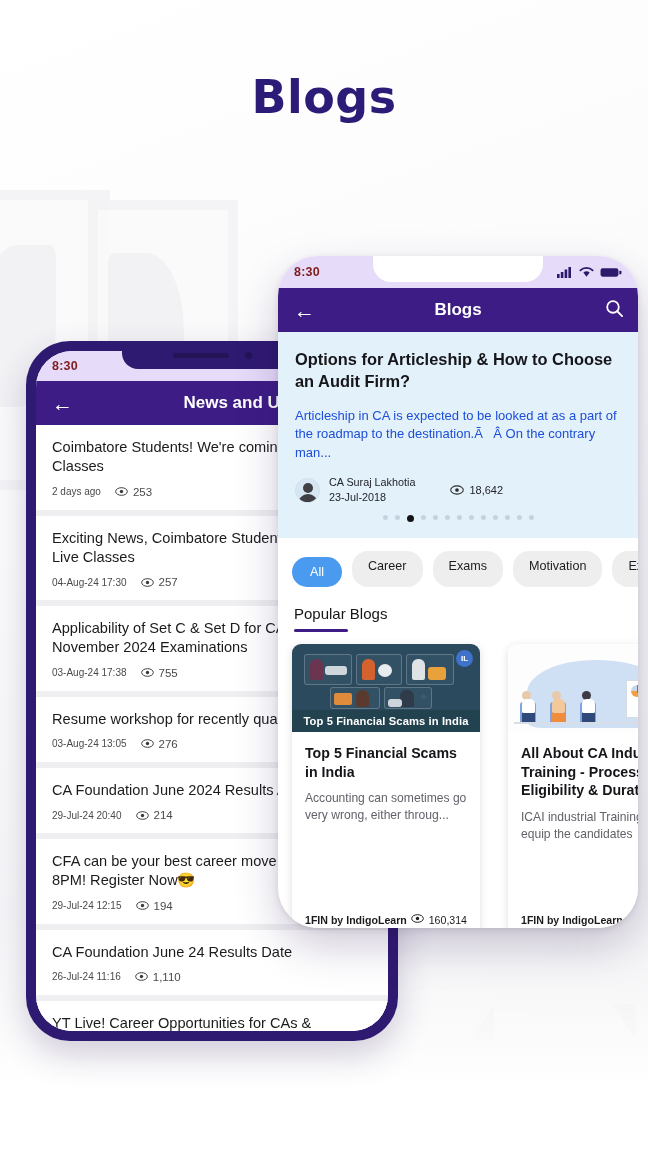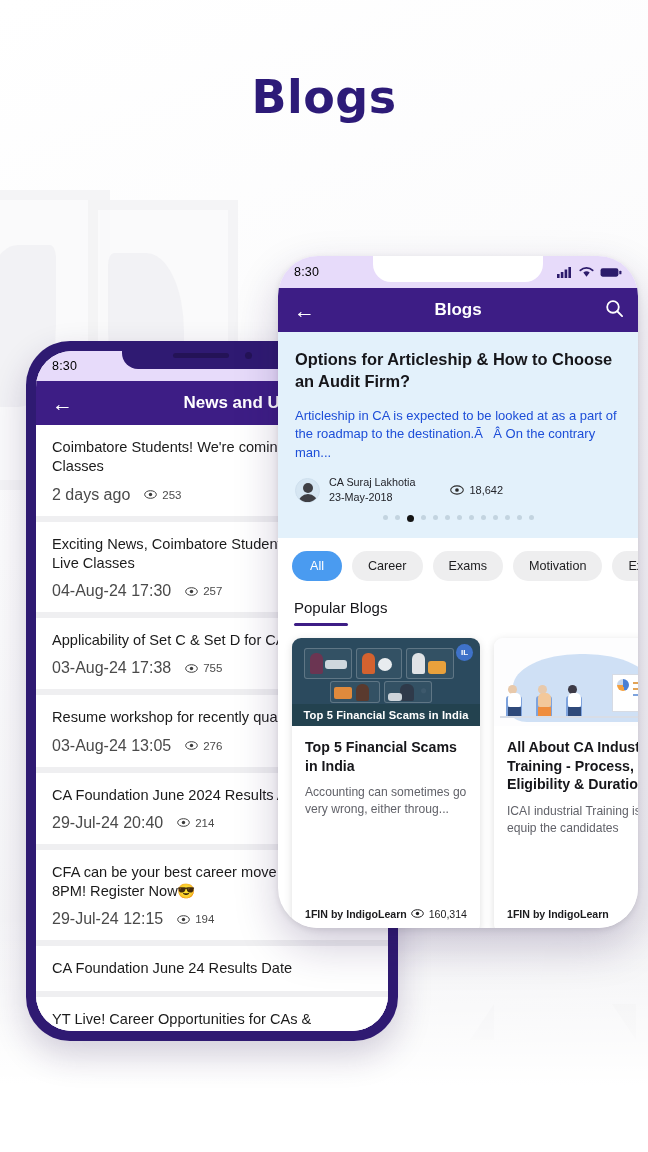--- a/index.html
+++ b/index.html
@@ -47,21 +47,21 @@
     box-shadow:0 14px 34px rgba(40,20,80,.20);
   }
   #phone-back .screen {
     width:100%; height:100%; background:#ffffff;
     border-radius:36px; overflow:hidden; position:relative;
   }
   .statusbar {
     height:30px; background:#e7dbfa; display:flex; align-items:center;
     position:relative; padding:0 16px;
   }
-  .statusbar .time { font-size:12.5px; font-weight:normal; color:#000000; letter-spacing:.2px; }
+  .statusbar .time { font-size:12.5px; font-weight:bold; color:#7f1d1d; letter-spacing:.2px; }
   .notch-bar {
     position:absolute; left:50%; transform:translateX(-50%); top:-10px;
     width:180px; height:28px; background:#2f1a72; border-radius:0 0 16px 16px;
     display:flex; align-items:center; justify-content:center; gap:16px;
   }
   .notch-bar .speaker { width:56px; height:5px; border-radius:3px; background:#241357; }
   .notch-bar .cam { width:7px; height:7px; border-radius:50%; background:#241357; }
 
   .appbar {
     height:44px; background:#3d1d85; display:flex; align-items:center;
@@ -78,21 +78,21 @@
   .news-list { background:#efeff1; }
   .news-item {
     background:#fff; padding:13px 16px 12px 16px; margin-bottom:6px;
   }
   .news-item .headline {
     font-size:14.6px; color:#1b1b1b; line-height:1.32; font-weight:500;
     white-space:nowrap; overflow:visible;
   }
   .news-item .headline.two { white-space:normal; }
   .news-meta { display:flex; align-items:center; gap:14px; margin-top:9px; }
-  .news-meta .date { font-size:16px; color:#4a4a4a; }
+  .news-meta .date { font-size:10px; color:#4a4a4a; }
   .news-meta .views { font-size:11.5px; color:#4a4a4a; display:flex; align-items:center; gap:5px; }
 
   
   #phone-front {
     left:278px; top:256px; width:360px; height:672px;
     background:#ffffff;
     border-radius:40px;
     overflow:hidden;
     box-shadow:0 18px 44px rgba(40,20,80,.22), 0 2px 6px rgba(0,0,0,.10);
   }
@@ -116,27 +116,27 @@
   .hero-views { font-size:11px; color:#23242a; display:flex; align-items:center; gap:5px; margin-left:26px; }
   .dots { display:flex; justify-content:center; gap:7px; padding:9px 0 8px; }
   .dots i { width:5px; height:5px; border-radius:50%; background:#c3d4e0; display:block; }
   .dots i.on { background:#141414; width:7px; height:7px; }
 
   .chips { display:flex; gap:10px; padding:13px 14px 6px 14px; background:#fff; }
   .chip {
     background:#eeeeef; border-radius:16px; padding:8px 16px;
     font-size:12.6px; color:#1d1d1f; white-space:nowrap; flex:none;
   }
-  .chip.active { background:#4a9bf0; color:#fff; padding:8px 18px; }
+  .chip.active { background:#4a9bf0; color:#fff; padding:8px 18px;margin-top:6px; }
 
   .sec-head { padding:12px 16px 0 16px; }
   .sec-head .lbl { font-size:15px; color:#16161a; font-weight:500; display:inline-block; }
   .sec-head .rule { height:3px; width:54px; background:#3d1d85; margin-top:6px; border-radius:2px; }
 
-  .cards { display:flex; gap:14px; padding:12px 14px 0 14px; }
+  .cards { display:flex; gap:28px; padding:12px 14px 0 14px; }
   .bcard {
     background:#fff; border-radius:9px; width:188px; flex:none;
     box-shadow:0 2px 9px rgba(0,0,0,.13); overflow:hidden;
     display:flex; flex-direction:column; height:295px;
   }
   .thumb { height:88px; position:relative; overflow:hidden; }
   .thumb-a { background:#2b4a5e; }
   .thumb-a .grain { position:absolute; inset:0; background:
       radial-gradient(circle at 20% 30%, rgba(255,255,255,.06) 0 2px, transparent 3px),
       radial-gradient(circle at 70% 60%, rgba(255,255,255,.05) 0 2px, transparent 3px); }
@@ -160,21 +160,21 @@
   .person { position:absolute; bottom:10px; }
   .person .h { width:9px;height:9px;border-radius:50%; }
   .person .t { width:13px;height:14px;border-radius:5px 5px 2px 2px; margin-top:-1px; }
   .person .l { width:13px;height:9px; }
 
   .bcard .body { padding:12px 13px 0 13px; flex:1; }
   .bcard h3 { font-size:14.2px; color:#16161a; line-height:1.32; font-weight:bold; }
   .bcard .excerpt { font-size:12.1px; color:#616269; line-height:1.42; margin-top:9px; }
   .bcard .foot { display:flex; align-items:center; justify-content:space-between; padding:0 13px 13px 13px; }
   .bcard .foot .src { font-size:10.6px; color:#1c1c1e; font-weight:bold; }
-  .bcard .foot .vw { font-size:10.6px; color:#1c1c1e; display:flex; align-items:center; gap:5px; }
+  .bcard .foot .vw { font-size:10.6px; color:#1c1c1e; display:flex; gap:5px; }
   .eye { display:inline-block; }
 </style>
 </head>
 <body>
 
 <div class="bg-wrap">
   <div class="bg-doc bg-doc1" style="left:-40px; top:190px; width:150px; height:300px;">
       <div class="leaf"></div>
     </div>
   <div class="bg-doc bg-doc2" style="left:88px; top:200px; width:150px; height:290px;">
@@ -229,21 +229,21 @@
             <svg class="eye" width="13" height="9" viewBox="0 0 16 11">
                 <ellipse cx="8" cy="5.5" rx="7.2" ry="4.7" fill="none" stroke="#3a3a3a" stroke-width="1.2"></ellipse>
                 <circle cx="8" cy="5.5" r="2.1" fill="#3a3a3a"></circle>
               </svg>
             <span>257</span>
           </span>
         </div>
       </div>
 
       <div class="news-item">
-        <div class="headline two"><span>Applicability of Set C &amp; Set D for CA</span><br></div>
+        <div class="headline two"><span>Applicability of Set C &amp; Set D for CA</span><br><span>November 2024 Examinations</span></div>
         <div class="news-meta">
           <span class="date">03-Aug-24 17:38</span>
           <span class="views">
             <svg class="eye" width="13" height="9" viewBox="0 0 16 11">
                 <ellipse cx="8" cy="5.5" rx="7.2" ry="4.7" fill="none" stroke="#3a3a3a" stroke-width="1.2"></ellipse>
                 <circle cx="8" cy="5.5" r="2.1" fill="#3a3a3a"></circle>
               </svg>
             <span>755</span>
           </span>
         </div>
@@ -286,20 +286,30 @@
                 <ellipse cx="8" cy="5.5" rx="7.2" ry="4.7" fill="none" stroke="#3a3a3a" stroke-width="1.2"></ellipse>
                 <circle cx="8" cy="5.5" r="2.1" fill="#3a3a3a"></circle>
               </svg>
             <span>194</span>
           </span>
         </div>
       </div>
 
       <div class="news-item">
         <div class="headline">CA Foundation June 24 Results Date</div>
+        <div class="news-meta">
+          <span class="date">26-Jul-24 11:16</span>
+          <span class="views">
+            <svg class="eye" width="13" height="9" viewBox="0 0 16 11">
+                <ellipse cx="8" cy="5.5" rx="7.2" ry="4.7" fill="none" stroke="#3a3a3a" stroke-width="1.2"></ellipse>
+                <circle cx="8" cy="5.5" r="2.1" fill="#3a3a3a"></circle>
+              </svg>
+            <span>1,110</span>
+          </span>
+        </div>
       </div>
 
       <div class="news-item">
         <div class="headline two"><span>YT Live! Career Opportunities for CAs &amp;</span><br></div>
 
       </div>
 
     </div>
   </div>
 </div>
@@ -341,21 +351,21 @@
   <div class="hero">
     <h2>Options for Articleship &amp; How to Choose an Audit Firm?</h2>
     <p>Articleship in CA is expected to be looked at as a part of the roadmap to the destination.ÃÂ On the contrary man...</p>
     <div class="hero-author">
       <div class="avatar">
           <div class="head"></div>
           <div class="body"></div>
         </div>
       <div class="author-txt">
         <div>CA Suraj Lakhotia</div>
-        <div>23-May-2018</div>
+        <div>23-Jul-2018</div>
       </div>
       <span class="hero-views">
         <svg class="eye" width="14" height="10" viewBox="0 0 16 11">
             <ellipse cx="8" cy="5.5" rx="7.2" ry="4.7" fill="none" stroke="#2a2a2a" stroke-width="1.2"></ellipse>
             <circle cx="8" cy="5.5" r="2.1" fill="#2a2a2a"></circle>
           </svg>
         <span>18,642</span>
       </span>
     </div>
     <div class="dots">

